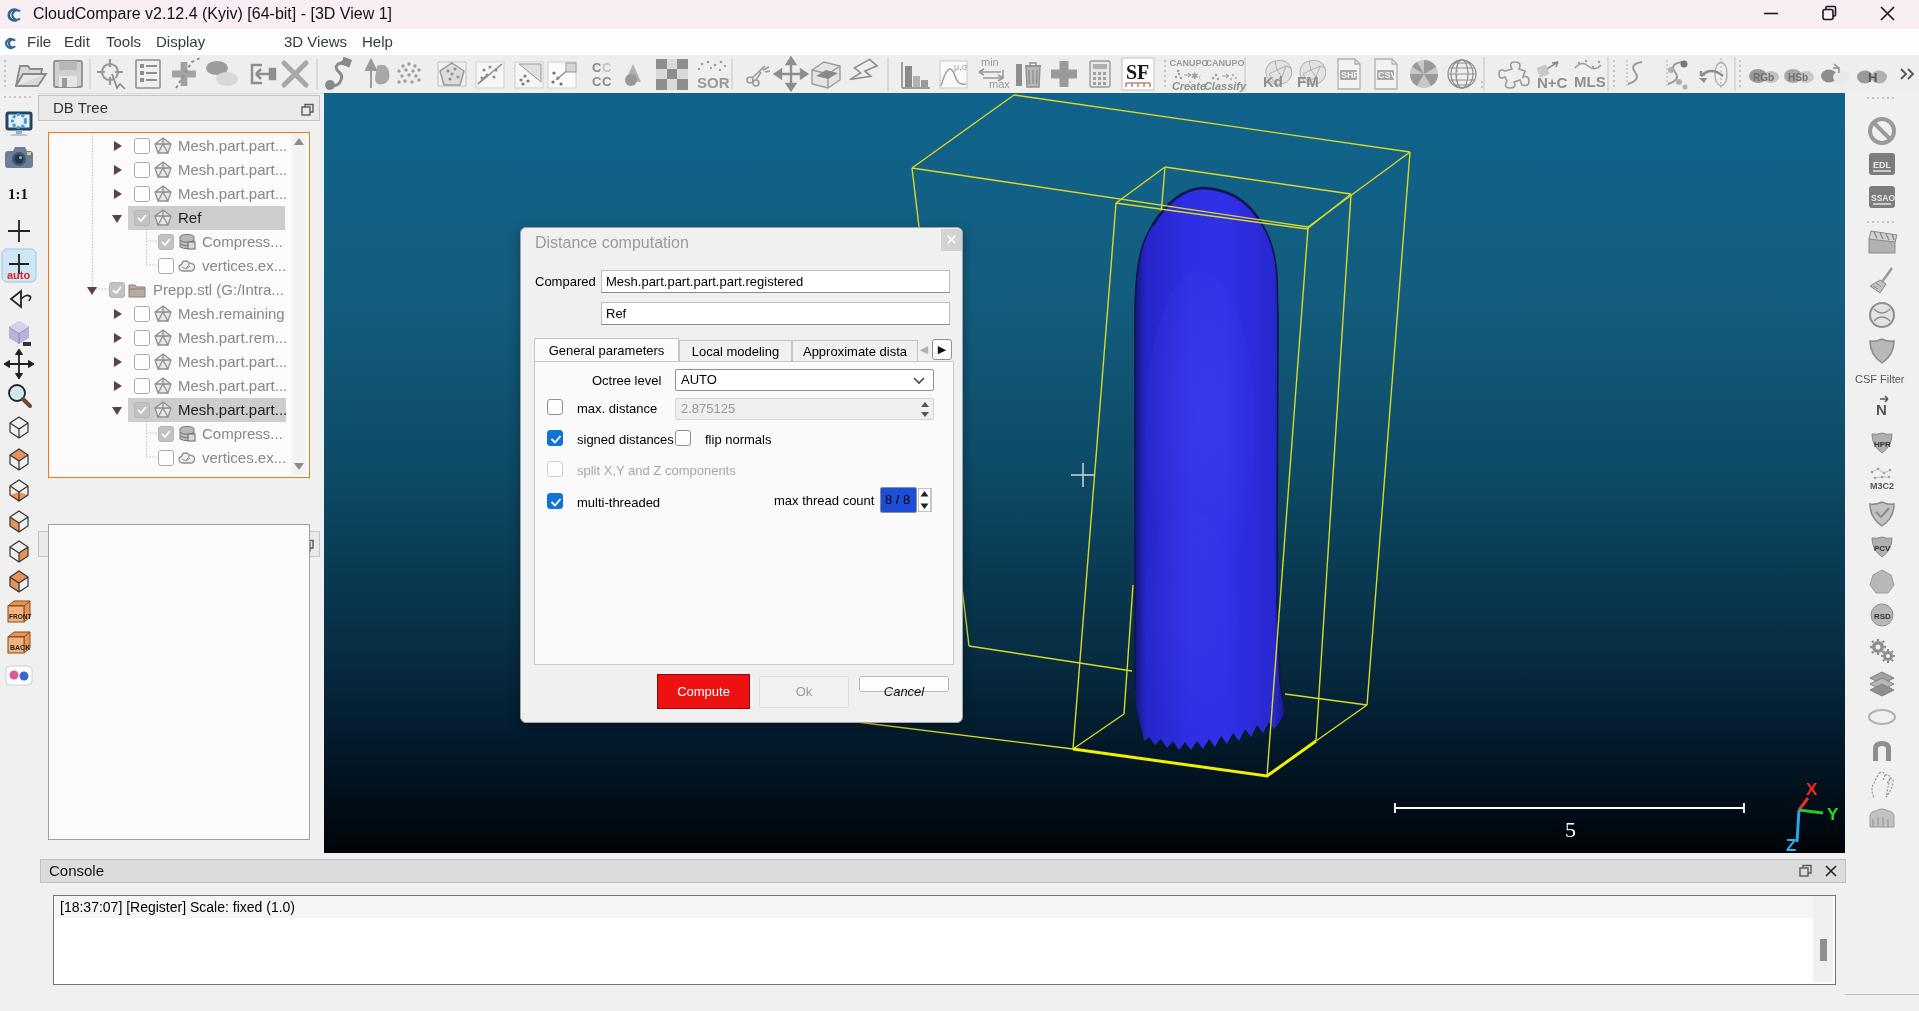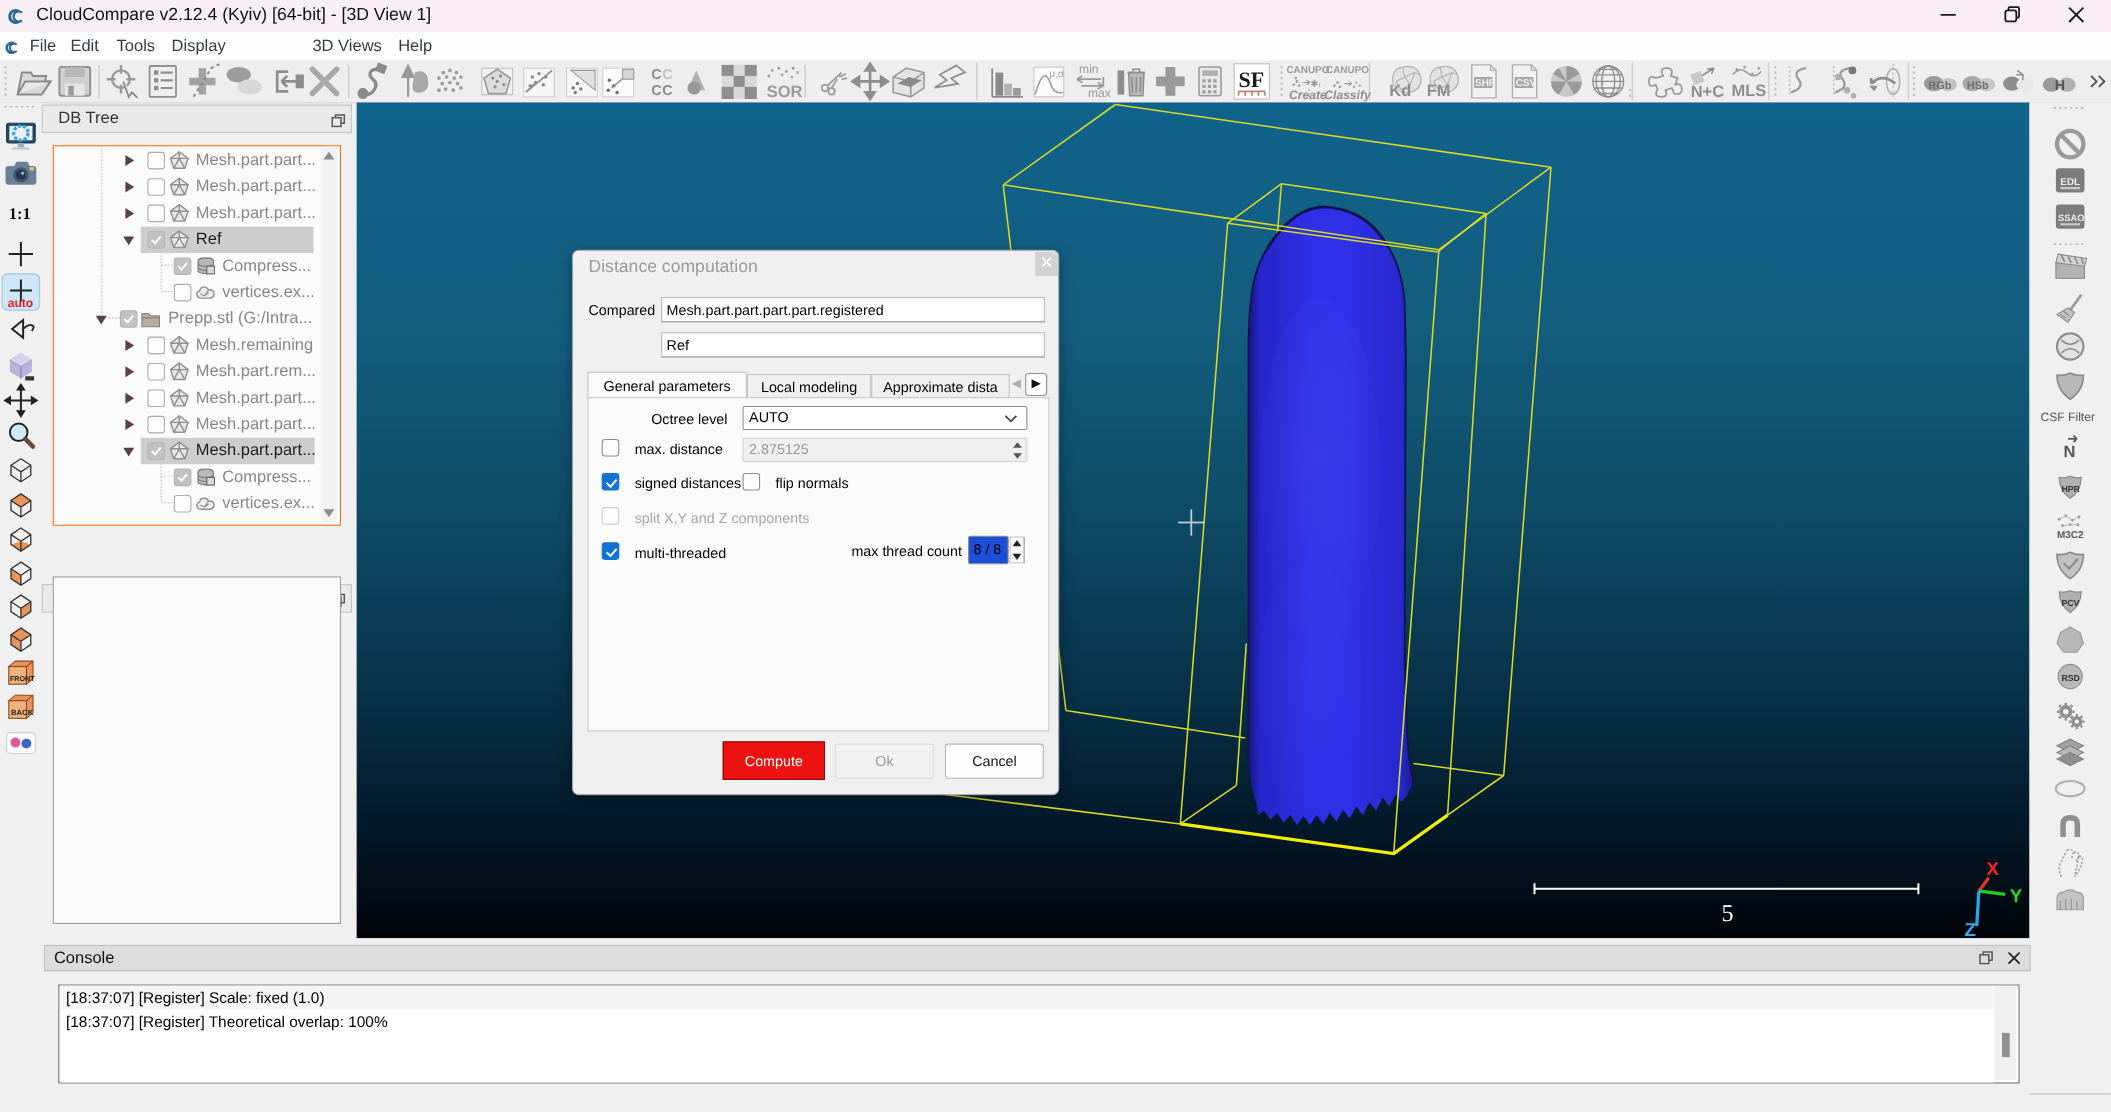--- a/index.html
+++ b/index.html
@@ -971,23 +971,20 @@
         <use href="#i-float"></use>
       </svg>
     <svg class="abs" style="left:1784px;top:5px;" width="12" height="12">
         <path d="M1 1 L11 11 M11 1 L1 11" stroke="#222" stroke-width="1.6"></path>
       </svg>
   </div>
   <div class="abs" id="consolebox">
     <div class="crow" style="top:0;background:#f5f5f5;">
         <span>[18:37:07] [Register] Scale: fixed (1.0)</span>
       </div>
-    <div class="crow" style="top:22px;background:#ffffff;">
-        <span>[18:37:07] [Register] Theoretical overlap: 100%</span>
-      </div>
     <div class="crow" style="top:66px;background:#ffffff;"></div>
     <div class="abs" style="left:1759px;top:0;width:20px;height:86px;background:#f0f0f0;"></div>
     <div class="abs" style="left:1766px;top:43px;width:7px;height:22px;background:#8f8f8f;"></div>
   </div>
   <div class="abs" id="dialog">
     <span class="abs" style="left:14px;top:6px;font-size:16px;color:#9b9b9b;">Distance computation</span>
     <div class="abs" style="left:420px;top:1px;width:21px;height:22px;background:#d2d2d2;border-radius:0 5px 0 0;color:#fff;font-size:15px;text-align:center;line-height:21px;">✕</div>
     <span class="abs" style="left:14px;top:46px;">Compared</span>
     <div class="abs din" style="left:80px;top:42px;width:347px;height:21px;">
         <span class="abs" style="left:4px;top:3px;">Mesh.part.part.part.part.registered</span>
@@ -1037,15 +1034,15 @@
         <span class="abs" style="left:4px;top:4px;">8 / 8</span>
       </div>
     <svg class="abs" style="left:397px;top:260px;" width="14" height="24">
         <rect x="0" y="0" width="13" height="24" fill="#fdfdfd" stroke="#909090" stroke-width="1"></rect>
         <path d="M6.5 3 L10.5 8.5 L2.5 8.5 Z" fill="#222"></path>
         <path d="M6.5 21 L10.5 15.5 L2.5 15.5 Z" fill="#222"></path>
       </svg>
 
     <div class="abs" style="left:136px;top:446px;width:93px;height:35px;background:#ee1111;border:1px solid #8a0a0a;box-sizing:border-box;color:#fff;text-align:center;line-height:33px;">Compute</div>
     <div class="abs" style="left:238px;top:448px;width:90px;height:32px;background:#f2f2f2;border:1px solid #dcdcdc;box-sizing:border-box;color:#9a9a9a;text-align:center;line-height:30px;border-radius:3px;">Ok</div>
-    <div class="abs" style="left:338px;top:448px;width:90px;height:32px;background:#fdfdfd;border:1px solid #b8b8b8;box-sizing:border-box;color:#111;text-align:center;line-height:30px;border-radius:3px;">Cancel</div>
+    <div class="abs" style="left:338px;top:448px;width:90px;height:16px;background:#fdfdfd;border:1px solid #b8b8b8;box-sizing:border-box;color:#111;text-align:center;line-height:30px;border-radius:3px;font-style:italic;">Cancel</div>
   </div>
 </div>
 
 </body></html>

